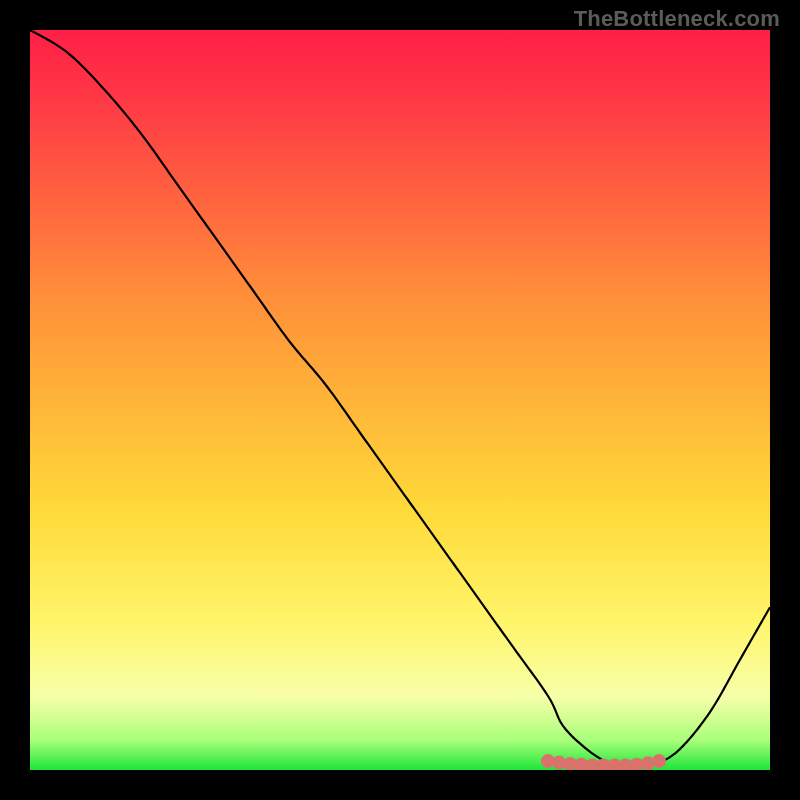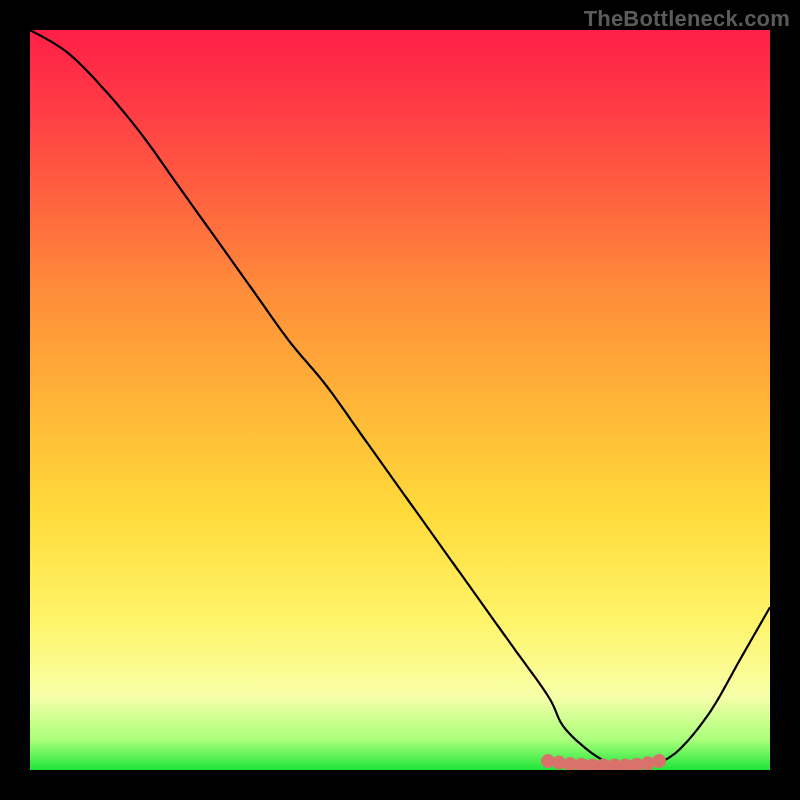--- a/index.html
+++ b/index.html
@@ -1,21 +1,21 @@
 <!DOCTYPE html>
 <html><head>
 <meta charset="utf-8">
 <style>
   * { margin: 0; padding: 0; box-sizing: border-box; }
   html, body { width: 800px; height: 800px; background: #000; overflow: hidden; }
   .container { position: relative; width: 800px; height: 800px; background: #000; }
   .watermark {
     position: absolute;
     top: 6px;
-    right: 10px;
+    right: 20px;
     font-family: Arial, sans-serif;
     font-size: 22px;
     font-weight: bold;
     color: #5b5b5b;
     letter-spacing: 0.2px;
   }
   .plot-area {
     position: absolute;
     left: 30px;
     top: 30px;

